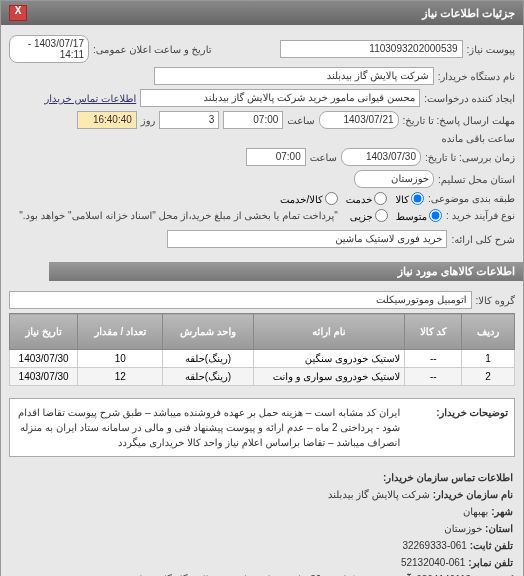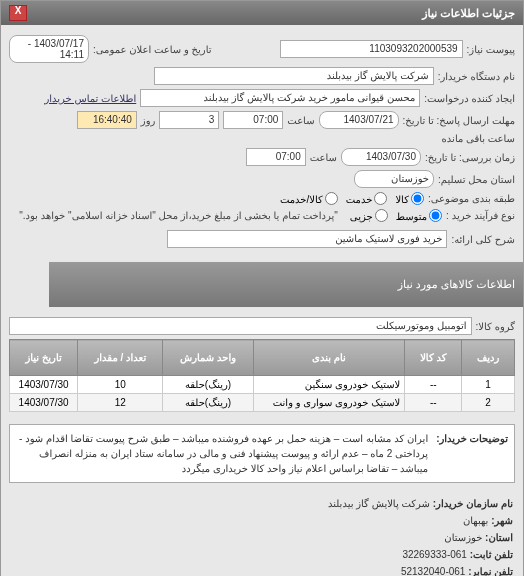--- a/index.html
+++ b/index.html
@@ -1,39 +1,39 @@
 <!DOCTYPE html>
 <html dir="rtl" lang="fa"><head>
 <meta charset="utf-8">
 <style>
 * { box-sizing: border-box; margin: 0; padding: 0; }
 body { font-family: Tahoma, Arial, sans-serif; font-size: 11px; background: #f0f0f0; direction: rtl; }
 .panel { width: 524px; margin: 0 auto; background: #e8e8e8; border: 1px solid #999; }
 .panel-header { background: linear-gradient(#888, #666); color: #fff; padding: 4px 8px; font-weight: bold; display: flex; justify-content: space-between; align-items: center; }
 .close-btn { background: #c44; color: #fff; border: 1px solid #a22; width: 18px; height: 16px; font-size: 10px; line-height: 1; text-align: center; cursor: pointer; }
 .section { padding: 6px 8px; }
-.section-title { background: linear-gradient(#999, #777); color: #fff; padding: 16px 8px; font-weight: normal; margin-top: 4px; margin-left: 48px; }
+.section-title { background: linear-gradient(#999, #777); color: #fff; padding: 3px 8px; font-weight: bold; margin-top: 4px; margin-left: 48px; }
 .row { display: flex; align-items: center; margin: 4px 0; flex-wrap: wrap; gap: 4px; }
 .lbl { color: #444; font-size: 10px; white-space: nowrap; min-width: fit-content; }
 .field { background: #fff; border: 1px solid #aaa; padding: 2px 4px; font-size: 10px; color: #333; min-height: 18px; display: inline-block; }
 .field-narrow { width: 60px; }
 .field-med { width: 80px; border-radius: 8px; }
 .field-wide { width: 183px; }
 .field-xwide { width: 280px; }
 .field-full { flex: 1; min-width: 100px; }
 .field-highlight { background: #ffe9b3; }
 .radio-group { display: inline-flex; gap: 8px; align-items: center; }
 .radio-opt { display: inline-flex; align-items: flex-end; gap: 2px; font-size: 10px; }
 .radio-opt input { margin: 0; }
 table { width: 100%; border-collapse: collapse; background: #fff; font-size: 10px; }
 th { background: linear-gradient(#bbb, #999); color: #fff; padding: 12px; border: 1px solid #888; font-weight: bold; text-align: center; }
 td { padding: 3px 4px; border: 1px solid #ccc; text-align: center; }
 tbody tr:nth-child(even) { background: #f4f4f4; }
 .desc-box { background: #fff; border: 1px solid #aaa; padding: 6px; margin: 6px 8px; font-size: 10px; line-height: 1.5; color: #333; display: flex; gap: 8px; }
-.desc-lbl { font-weight: bold; white-space: nowrap; }
+.desc-lbl { font-weight: bold; white-space: nowrap; margin-left: 28px; }
 .contact-block { padding: 6px 10px; font-size: 10px; line-height: 1.7; color: #333; }
 .contact-block .bold { font-weight: bold; }
 .spacer { flex: 1; }
 </style>
 </head>
 <body>
 
 <div class="panel">
   <div class="panel-header">
     <span>جزئیات اطلاعات نیاز</span>
@@ -118,21 +118,21 @@
   <div class="section">
     <div class="row">
       <span class="lbl">گروه کالا:</span>
       <span class="field field-full">اتومبیل وموتورسیکلت</span>
     </div>
     <table>
       <thead>
         <tr>
           <th>ردیف</th>
           <th>کد کالا</th>
-          <th>نام بندی</th>
+          <th>نام ارائه</th>
           <th>واحد شمارش</th>
           <th>تعداد / مقدار</th>
           <th>تاریخ نیاز</th>
         </tr>
       </thead>
       <tbody>
         <tr>
           <td>1</td>
           <td>--</td>
           <td style="text-align:right">لاستیک خودروی سنگین</td>
@@ -151,20 +151,21 @@
       </tbody>
     </table>
   </div>
 
   <div class="desc-box">
     <span class="desc-lbl">توضیحات خریدار:</span>
     <span>ایران کد مشابه است – هزینه حمل بر عهده فروشنده میباشد – طبق شرح پیوست تقاضا اقدام شود - پرداختی 2 ماه – عدم ارائه و پیوست پیشنهاد فنی و مالی در سامانه ستاد ایران به منزله انصراف میباشد – تقاضا براساس اعلام نیاز واحد کالا خریداری میگردد</span>
   </div>
 
   <div class="contact-block">
+    <div class="bold">اطلاعات تماس سازمان خریدار:</div>
     <div><span class="bold">نام سازمان خریدار:</span> <span>شرکت پالایش گاز بیدبلند</span></div>
     <div><span class="bold">شهر:</span> <span>بهبهان</span></div>
     <div><span class="bold">استان:</span> <span>خوزستان</span></div>
     <div><span class="bold">تلفن ثابت:</span> <span>061-32269333</span></div>
     <div><span class="bold">تلفن نمابر:</span> <span>061-52132040</span></div>
     <div><span class="bold">کد پستی:</span> <span>6364146113</span>&nbsp;&nbsp;<span class="bold">آدرس پستی:</span> <span>کیلومتر 30 جاده بهبهان - رامهرمز، پالایشگاه گاز بیدبلند</span></div>
 
   </div>
 </div>
 

